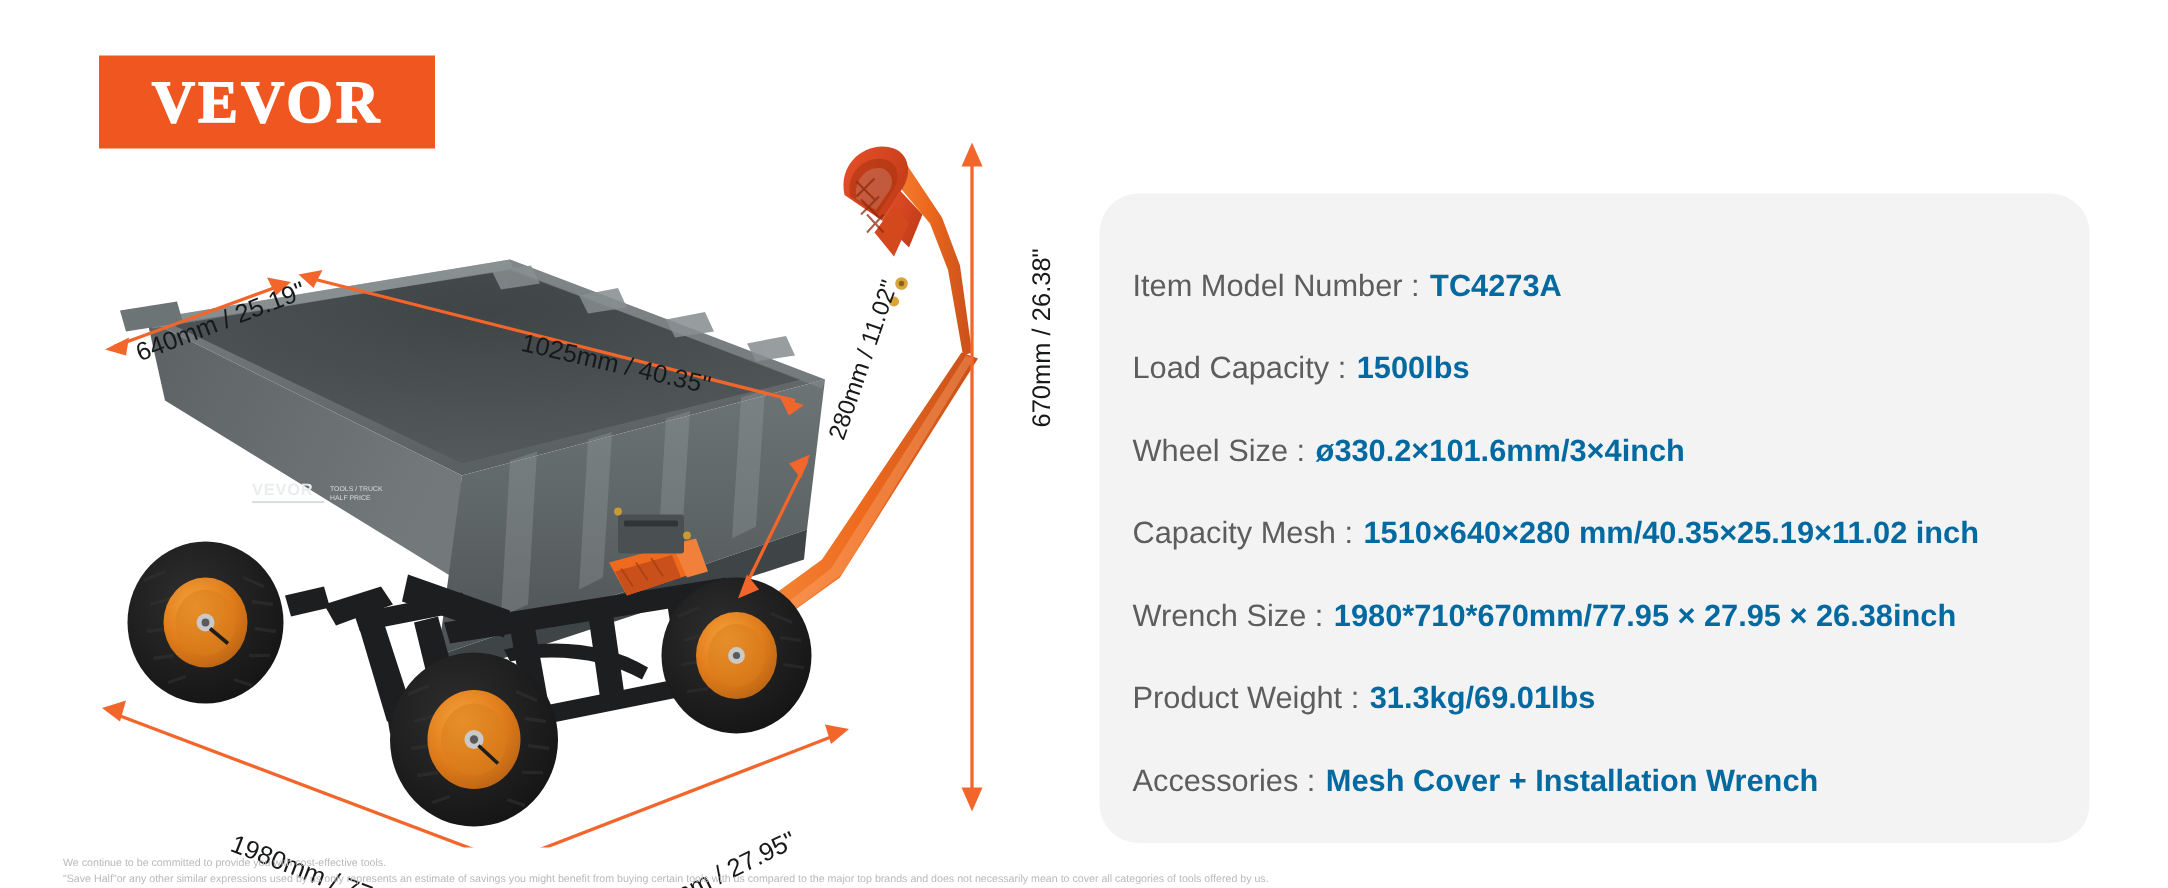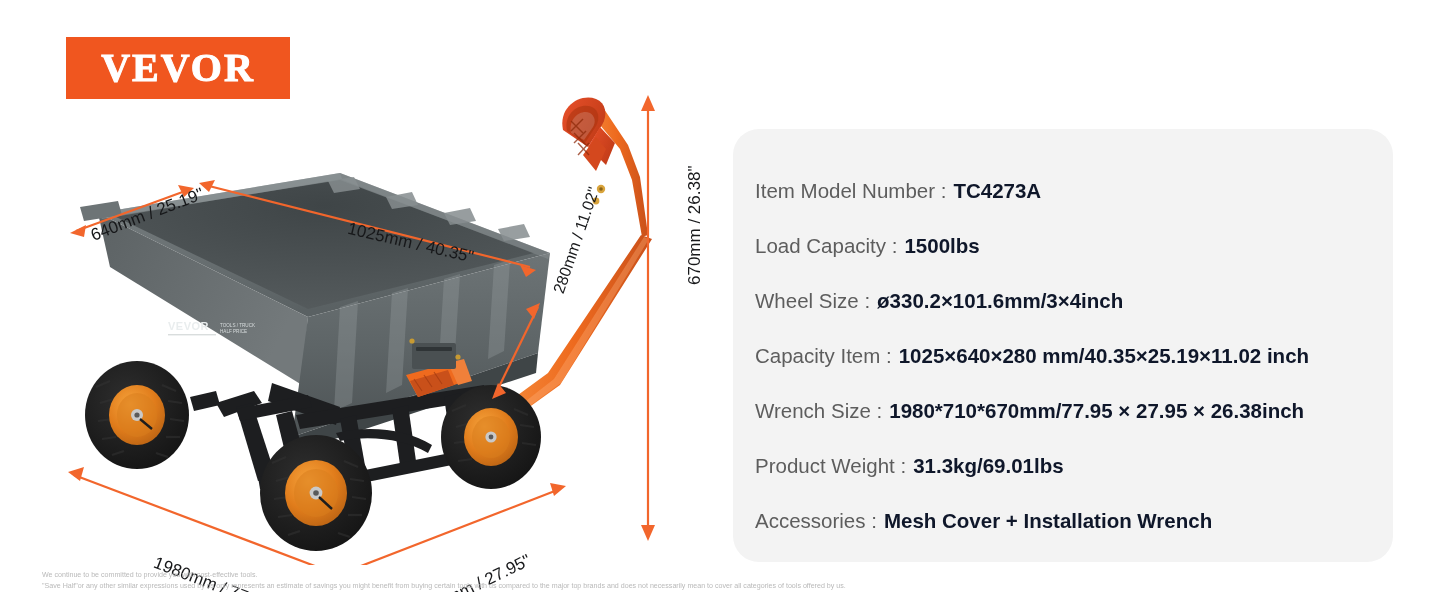--- a/index.html
+++ b/index.html
@@ -46,21 +46,21 @@
   }
   .spec-row{
     display:flex;align-items:flex-start;
     padding:0 0 0 22px;height:55px;line-height:55px;
     white-space:nowrap;
   }
   .spec-label{
     color:#5d5d5d;font-size:20.5px;font-weight:400;
   }
   .spec-value{
-    color:#0f172a;font-size:20.5px;font-weight:bold;margin-left:7px;
+    color:#0369a1;font-size:20.5px;font-weight:bold;margin-left:7px;
   }
 
   
   #disclaimer{
     position:absolute;left:42px;top:533px;width:1240px;
     color:#b9b9b9;font-size:7.1px;line-height:10.6px;
     font-family:"Liberation Sans", sans-serif;
   }
   #disclaimer div{white-space:nowrap;}
 </style>
@@ -316,22 +316,22 @@
     </div>
     <div class="spec-row">
       <span class="spec-label">Load Capacity :</span>
       <span class="spec-value">1500lbs</span>
     </div>
     <div class="spec-row">
       <span class="spec-label">Wheel Size :</span>
       <span class="spec-value">ø330.2×101.6mm/3×4inch</span>
     </div>
     <div class="spec-row">
-      <span class="spec-label">Capacity Item :</span>
-      <span class="spec-value">1025×640×280 mm/40.35×25.19×11.02 inch</span>
+      <span class="spec-label">Capacity Mesh :</span>
+      <span class="spec-value">1510×640×280 mm/40.35×25.19×11.02 inch</span>
     </div>
     <div class="spec-row">
       <span class="spec-label">Wrench Size :</span>
       <span class="spec-value">1980*710*670mm/77.95 × 27.95 × 26.38inch</span>
     </div>
     <div class="spec-row">
       <span class="spec-label">Product Weight :</span>
       <span class="spec-value">31.3kg/69.01lbs</span>
     </div>
     <div class="spec-row">

